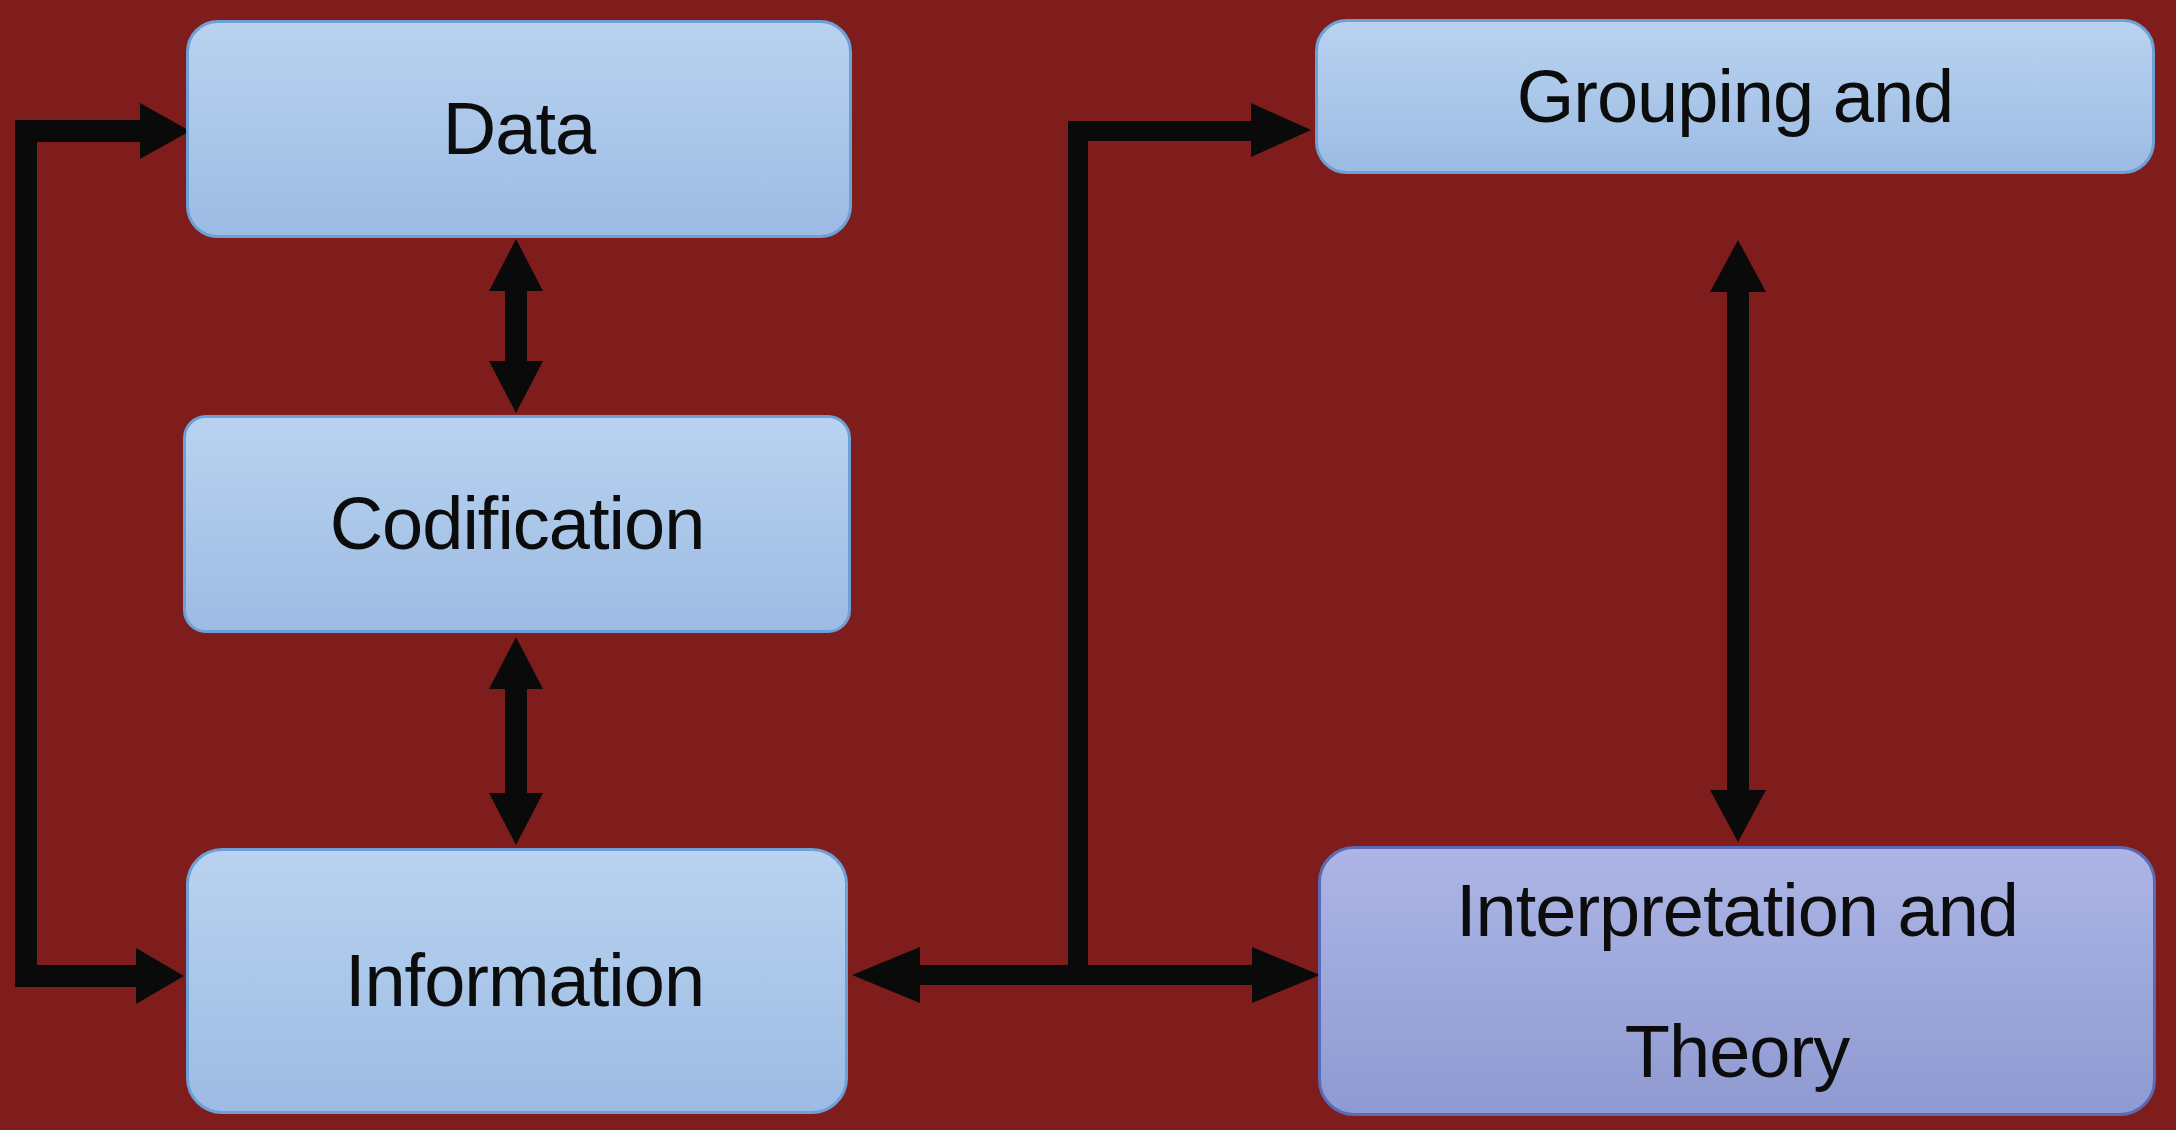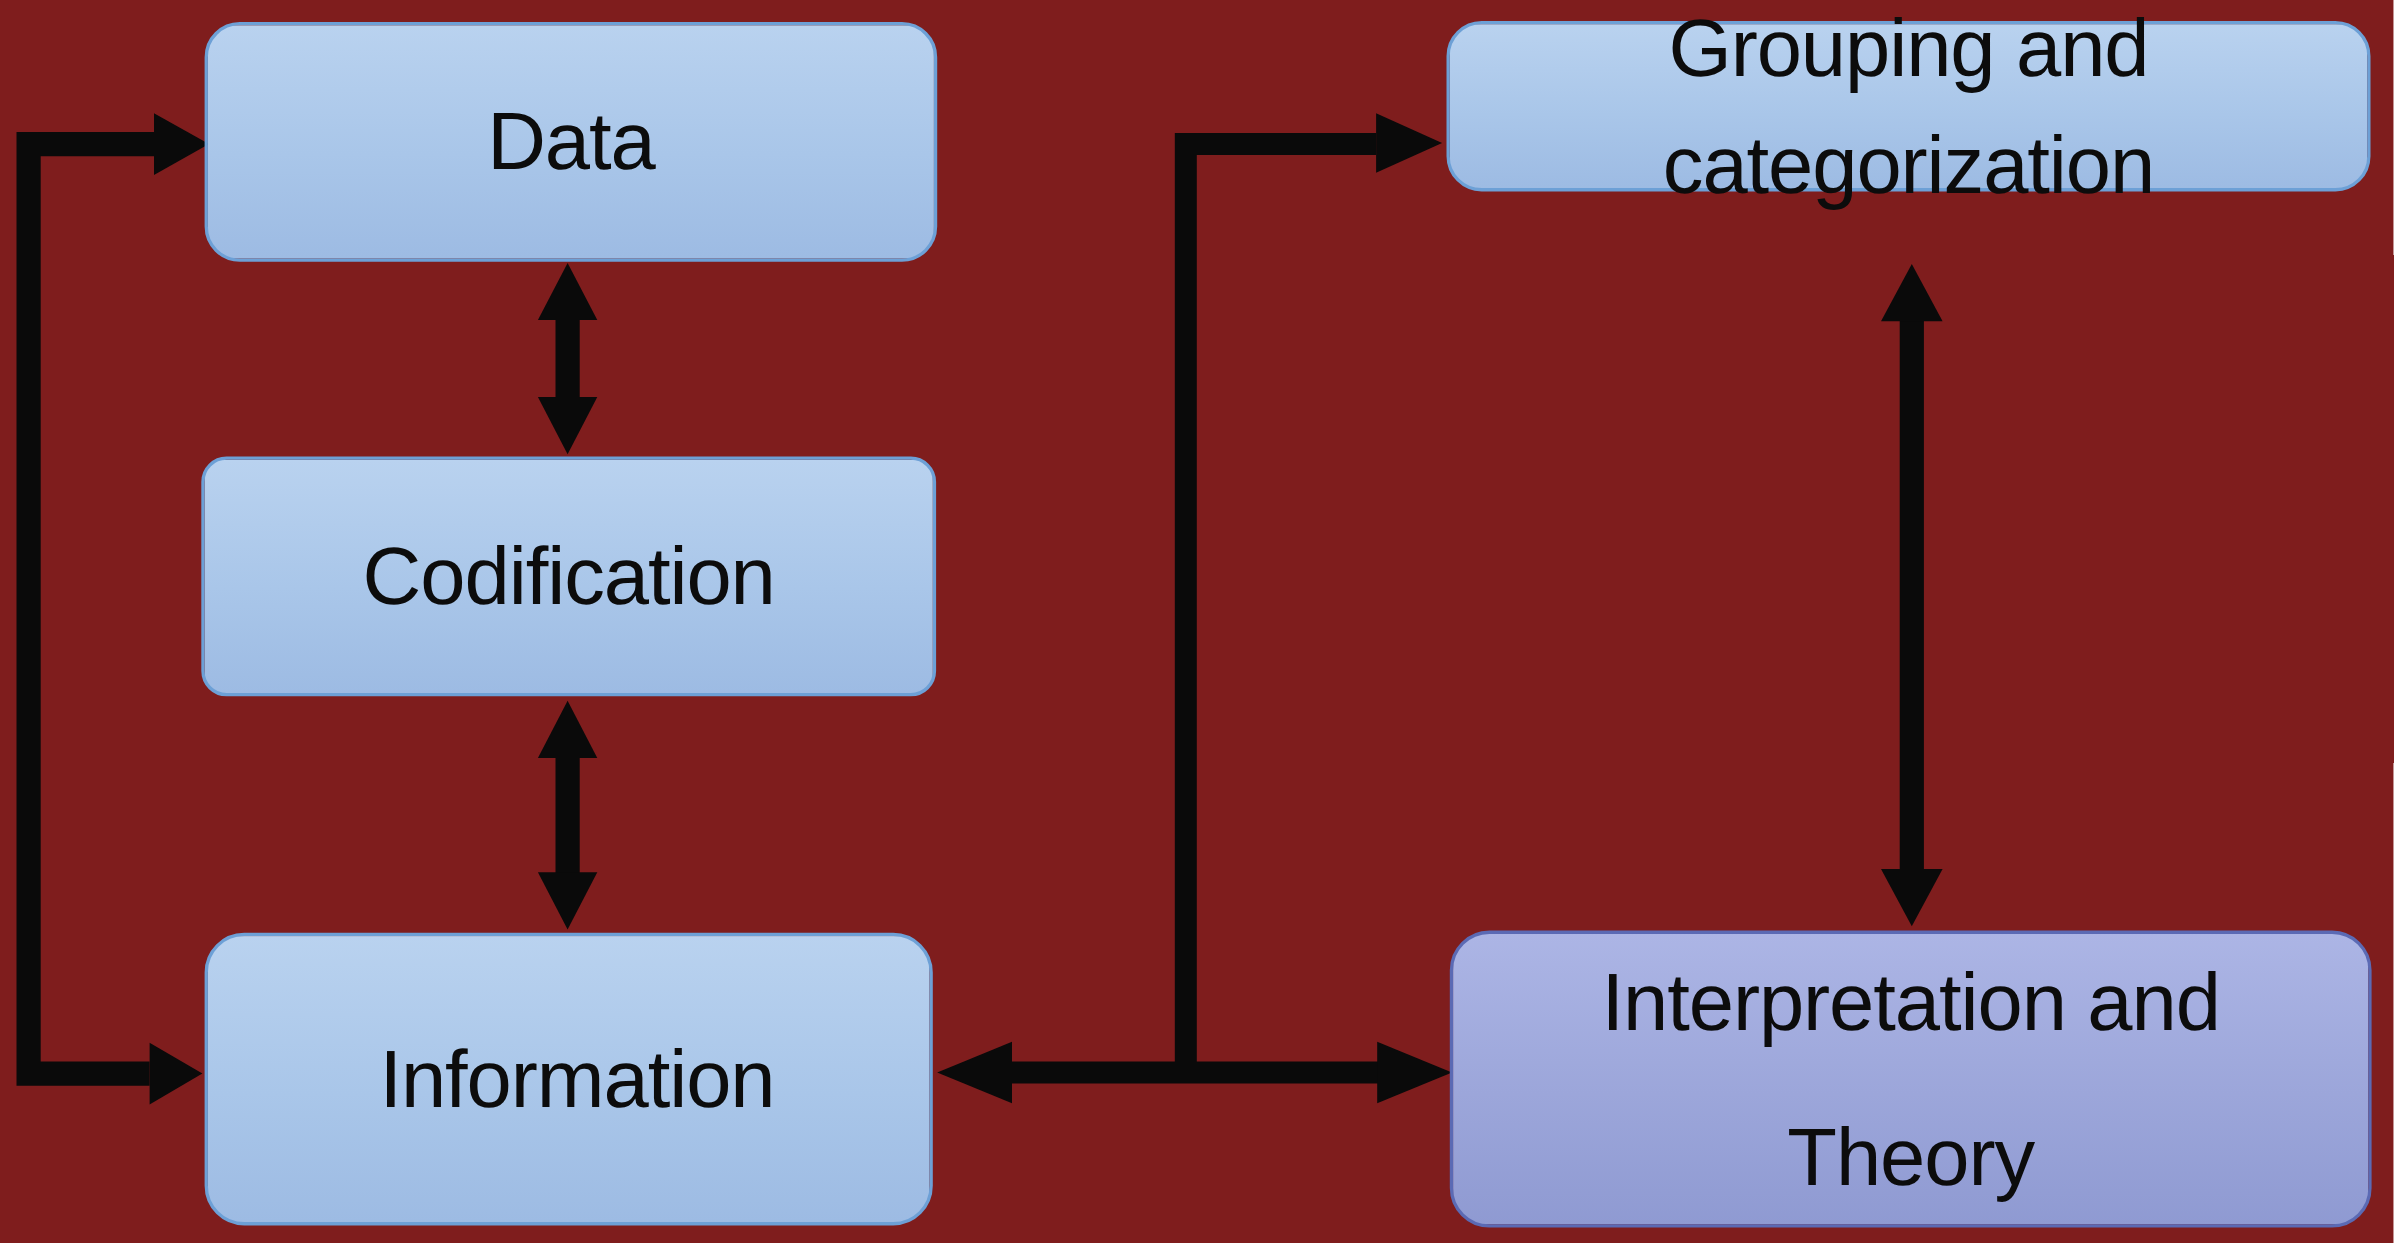--- a/index.html
+++ b/index.html
@@ -93,21 +93,20 @@
     <span>Codification</span>
     <span></span>
   </div>
 
   <div class="node blue" id="node-information-analysis">
     <span>Information</span>
   </div>
 
   <div class="node blue" id="node-grouping-categorization">
     <span>Grouping and</span>
-    <span>categorization</span>
   </div>
 
   <div class="node purple" id="node-interpretation-theory">
     <span>Interpretation and</span>
     <span>Theory</span>
   </div>
 
 </div>
 
 </body></html>

